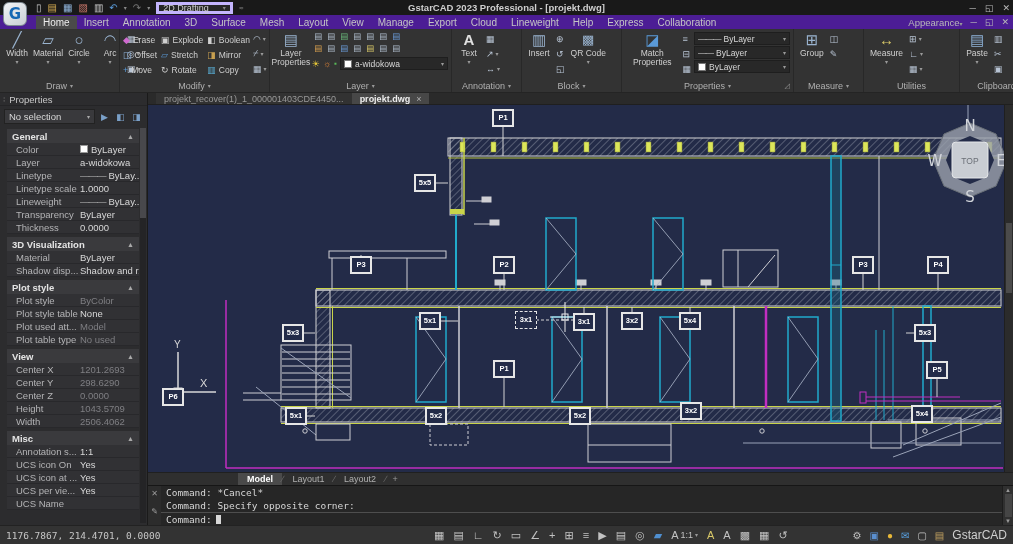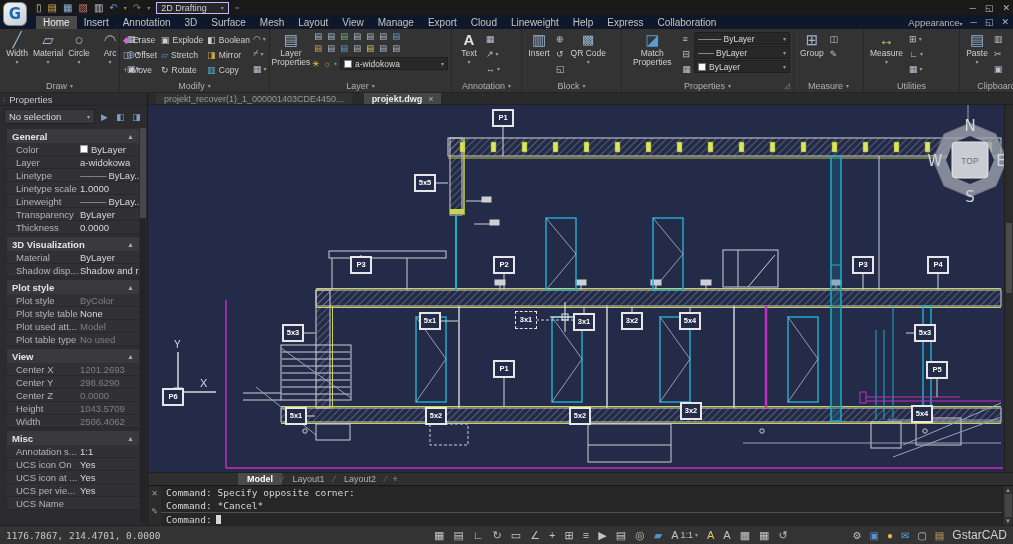--- a/index.html
+++ b/index.html
@@ -6,26 +6,26 @@
   html,body{width:1013px;height:544px;overflow:hidden}
   body{font-family:"Liberation Sans",sans-serif;background:#333;color:#c8c8c8;font-size:10px;position:relative}
 
   
   .titlebar{height:15px;background:#191919;position:relative;display:flex;align-items:center}
   .logo{position:absolute;left:3px;top:2px;width:24px;height:24px;border-radius:6px;background:linear-gradient(145deg,#f2f4f6,#c9ced4);border:1px solid #7d8émoire0;border:1px solid #7d8890;display:flex;align-items:center;justify-content:center;z-index:9}
   .logo span{color:#1668b4;font-weight:bold;font-size:15px;font-family:"DejaVu Sans",sans-serif}
   .qat{display:flex;align-items:center;gap:6px;margin-left:36px}
   .qi{font-size:10px;line-height:10px;color:#c8c8c8}
   .qchev{font-size:6px;color:#888}
-  .ws-combo{display:flex;align-items:center;gap:14px;background:#262626;border:1px solid #c4b5fd;height:12px;padding:0 4px;font-size:9px;color:#cfcfcf}
+  .ws-combo{display:flex;align-items:center;gap:14px;background:#262626;border:3px solid #c4b5fd;height:12px;padding:0 4px;font-size:9px;color:#cfcfcf}
   .title-text{position:absolute;left:0;right:0;text-align:center;font-size:9.5px;font-weight:bold;color:#cfcfcf;pointer-events:none}
   .win-btns{position:absolute;right:3px;top:0;display:flex;gap:9px;font-size:9px;color:#bbb;align-items:center;height:15px}
 
   
-  .menubar{height:14px;background:#0f172a;display:flex;align-items:center;padding-left:36px;position:relative}
+  .menubar{height:14px;background:#4c1d95;display:flex;align-items:center;padding-left:36px;position:relative}
   .menu-item{padding:1px 7px;font-size:10px;color:#c4c4c4;white-space:nowrap}
   .menu-item.active{background:#4a4a4a;color:#ececec}
   .menubar-right{position:absolute;right:4px;display:flex;gap:8px;align-items:center;font-size:9.5px;color:#b8b8b8}
   .menubar-right .wb{font-size:9px}
 
   
   .ribbon{height:64px;background:#333;display:flex;border-bottom:1px solid #242424}
   .panel{display:flex;flex-direction:column;border-right:1px solid #282828;flex:0 0 auto}
   .panel-body{flex:1;display:flex;align-items:stretch;padding:1px 3px 0 3px;gap:3px}
   .panel-label{height:13px;display:flex;align-items:center;justify-content:center;gap:3px;font-size:9px;color:#b0b0b0;position:relative}
@@ -68,21 +68,21 @@
   .sec-h .arr{margin-left:auto;font-size:7px;color:#aaa;font-weight:normal}
   .prow{height:13px;display:flex;align-items:center;background:#313134;border-bottom:1px solid #28282b;padding-left:9px}
   .plabel{width:64px;flex:0 0 auto;color:#b4b4b6;overflow:hidden;white-space:nowrap}
   .pval{flex:1;color:#d8d8d8;display:flex;align-items:center;gap:3px;overflow:hidden;white-space:nowrap}
   .pval.dim .vt{color:#7f7f83}
   .swatch{width:8px;height:8px;background:#fff;border:1px solid #999;flex:0 0 auto}
   .ltick{letter-spacing:-1px;color:#a8a8a8}
 
   
   .rightcol{flex:1;display:flex;flex-direction:column;min-width:0}
-  .doctabs{height:12px;background:#2a2a2a;display:flex;align-items:stretch;padding-left:8px;gap:12px;border-bottom:1px solid #1f1f1f}
+  .doctabs{height:12px;background:#2a2a2a;display:flex;align-items:stretch;padding-left:8px;gap:0;border-bottom:1px solid #1f1f1f}
   .dtab{display:flex;align-items:center;padding:0 8px;font-size:9px;color:#9a9a9a;background:#323232;white-space:nowrap}
   .dtab.active{background:#474747;color:#ededed;font-weight:bold}
   .dtab .x{margin-left:6px;color:#b0b0b0;font-weight:normal}
 
   .canvas-row{flex:1;display:flex;min-height:0}
   #canvas{position:relative;flex:1;background:#232b48;overflow:hidden}
   .vscroll{width:9px;background:#2b2b2b;border-left:1px solid #1f1f1f;position:relative}
   .vscroll .th{position:absolute;top:118px;left:1px;right:1px;height:70px;background:#4b4b4b}
 
   .tag{position:absolute;width:22px;height:18px;border:2px solid #e6e6e6;background:#232b48;color:#fff;font-size:7.5px;font-weight:bold;display:flex;align-items:center;justify-content:center;line-height:1;z-index:4}
@@ -129,20 +129,21 @@
     <span class="qi" style="color:#5a9ad8">↶</span>
     <span class="qchev">▾</span>
     <span class="qi" style="color:#777">↷</span>
     <span class="qchev">▾</span>
     <span class="ws-combo">
       <span>2D Drafting</span>
       <span class="qchev">▾</span>
     </span>
     <span class="qchev">≂</span>
   </div>
+  <div class="title-text">GstarCAD 2023 Professional - [projekt.dwg]</div>
   <div class="win-btns">
     <span>─</span>
     <span>◱</span>
     <span>✕</span>
   </div>
 </div>
 
 <div class="menubar">
   <span style="display:flex">
       <span class="menu-item active">Home</span>
@@ -836,22 +837,22 @@
         <span class="mtab add">+</span>
       </div>
 
     <div class="cmd">
       <div class="cmd-gutter">
         <span>✕</span>
         <span>✎</span>
       </div>
       <div class="cmd-main">
         <div>
+            <div class="cmd-line">Command: *Cancel*</div>
             <div class="cmd-line">Command: Specify opposite corner:</div>
-            <div class="cmd-line">Command: *Cancel*</div>
           </div>
         <div class="cmd-input">
             <span>Command:</span>
             <span class="caret"></span>
           </div>
       </div>
       <div class="cmd-scroll">
         <span>▲</span>
         <div class="th"></div>
         <span>▼</span>

